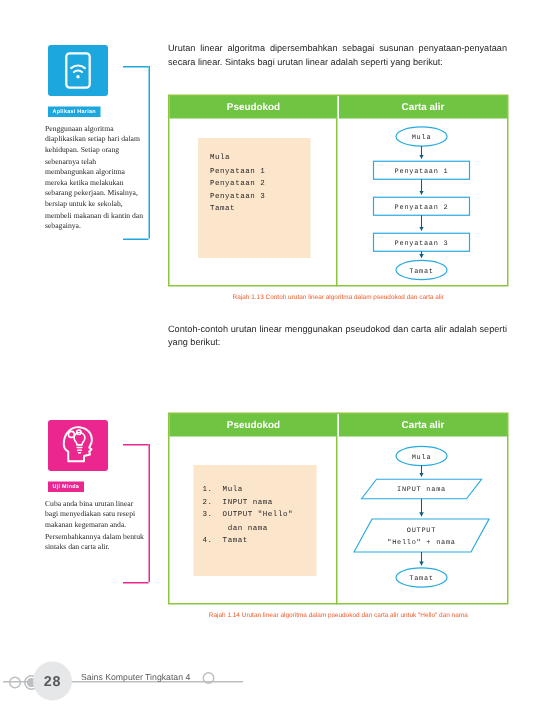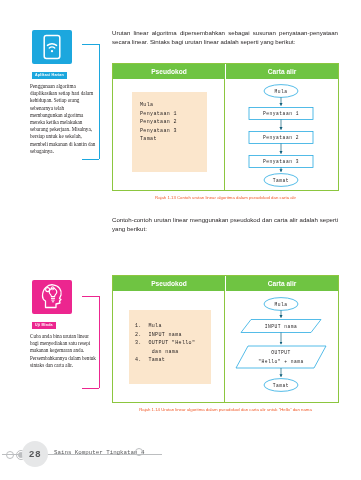--- a/index.html
+++ b/index.html
@@ -100,21 +100,21 @@
   
   .caption {
     position: absolute;
     font-size: 4.3px;
     color: #F15A29;
     text-align: center;
     width: 100%;
   }
 
   
-  .footer { position: absolute; left: 0; bottom: 0; width: 361px; height: 52px; font-family: Liberation Mono, monospace; }
+  .footer { position: absolute; left: 0; bottom: 0; width: 361px; height: 52px; }
   .footer-circle {
     position: absolute; left: 22px; top: 13px;
     width: 26px; height: 26px; border-radius: 50%;
     background: #E6E7E8;
     display: flex; align-items: center; justify-content: center;
     color: #58595B; font-size: 9.5px; font-weight: bold;
     letter-spacing: 0.5px;
   }
   .footer-text {
     position: absolute; left: 54px; top: 21px;

